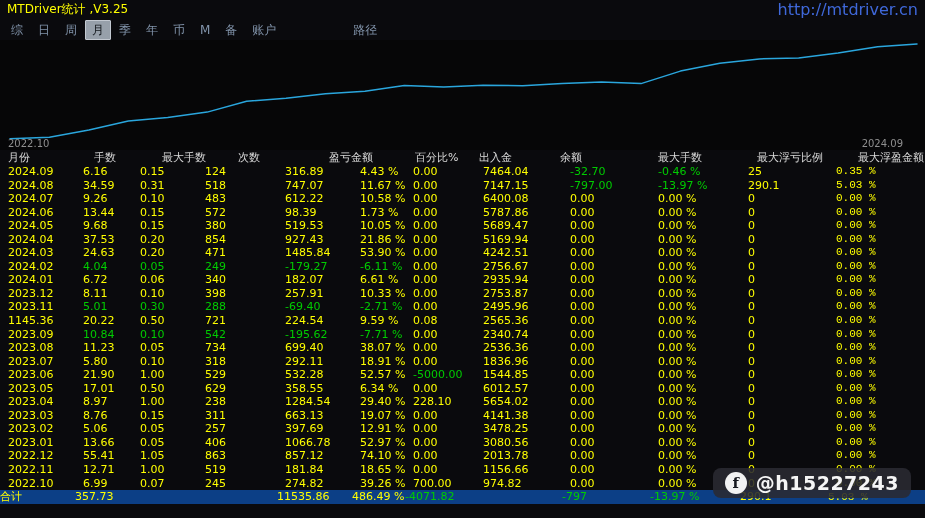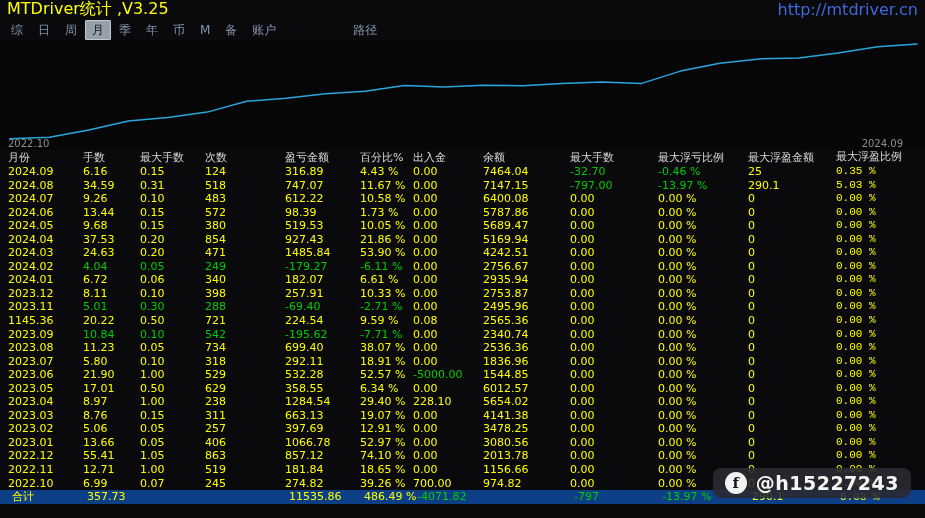--- a/index.html
+++ b/index.html
@@ -8,21 +8,21 @@
     background: var(--bg, #0a0a0d);
     font-family: "DejaVu Sans", "Liberation Sans", sans-serif;
     position: relative;
   }
   
   .titlebar {
     height: 19px;
     display: flex; justify-content: space-between; align-items: center;
     padding: 0 7px;
   }
-  .app-title { color: var(--title-yellow); font-size: 16px; }
+  .app-title { color: var(--title-yellow); font-size: 12px; }
   .app-url { color: var(--url-blue); font-size: 16px; text-decoration: none; cursor: pointer; }
   
   .menubar {
     height: 21px;
     display: flex; align-items: center;
     padding: 0 4px;
   }
   .menu-items { display: flex; align-items: center; }
   .menu-item {
     color: var(--menu-text);
@@ -56,21 +56,21 @@
   }
   .axis-label {
     position: absolute; bottom: 1px;
     font-size: 10px; color: var(--axis-text);
   }
   .axis-label.left  { left: 8px; }
   .axis-label.right { right: 22px; }
   
   .table { padding-left: 8px; }
   .trow { display: flex; height: 13.55px; line-height: 13.6px; white-space: nowrap; }
-  .trow.thead { height: 15px; line-height: 15px; }
+  .trow.thead { height: 15px; line-height: 15px; gap: 11px; }
   .tcell {
     font-size: 11px;
     color: var(--yellow);
     overflow: hidden;
     flex: 0 0 auto;
   }
   .thead .tcell { color: var(--header-text); }
   .tcell.neg { color: var(--green); }
   .trow .tcell:nth-child(1)  { width: 75px; }
   .trow .tcell:nth-child(2)  { width: 57px; }
@@ -80,21 +80,21 @@
   .trow .tcell:nth-child(6)  { width: 53px; }
   .trow .tcell:nth-child(7)  { width: 70px; }
   .trow .tcell:nth-child(8)  { width: 87px; }
   .trow .tcell:nth-child(9)  { width: 88px; }
   .trow .tcell:nth-child(10) { width: 90px; }
   .trow .tcell:nth-child(11) { width: 88px; }
   .trow .tcell:nth-child(12) { width: 89px; font-family: Liberation Mono, monospace; }
   .trow.total-row {
     background: var(--total-row-bg);
     margin-left: -8px;
-    padding-left: 12px;
+    padding-left: 0;
     height: 14px; line-height: 14px;
   }
   
   .watermark {
     position: absolute;
     right: 14px; bottom: 20px;
     display: flex; align-items: center; gap: 9px;
     background: rgba(42,42,50,0.88);
     border-radius: 8px;
     padding: 4px 12px;

